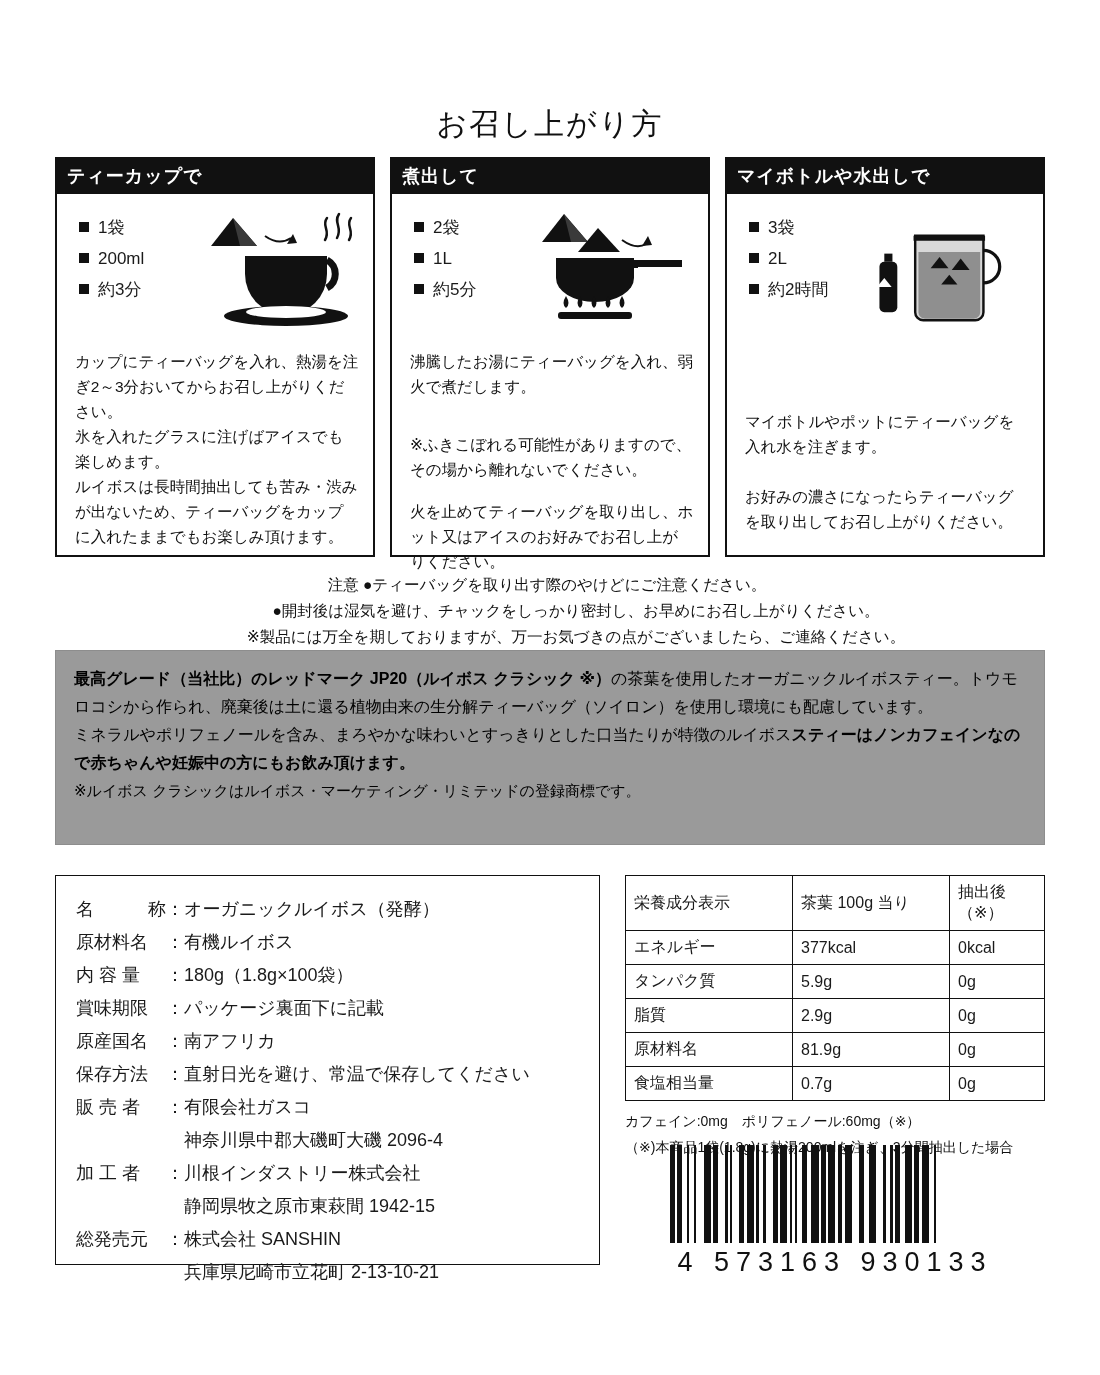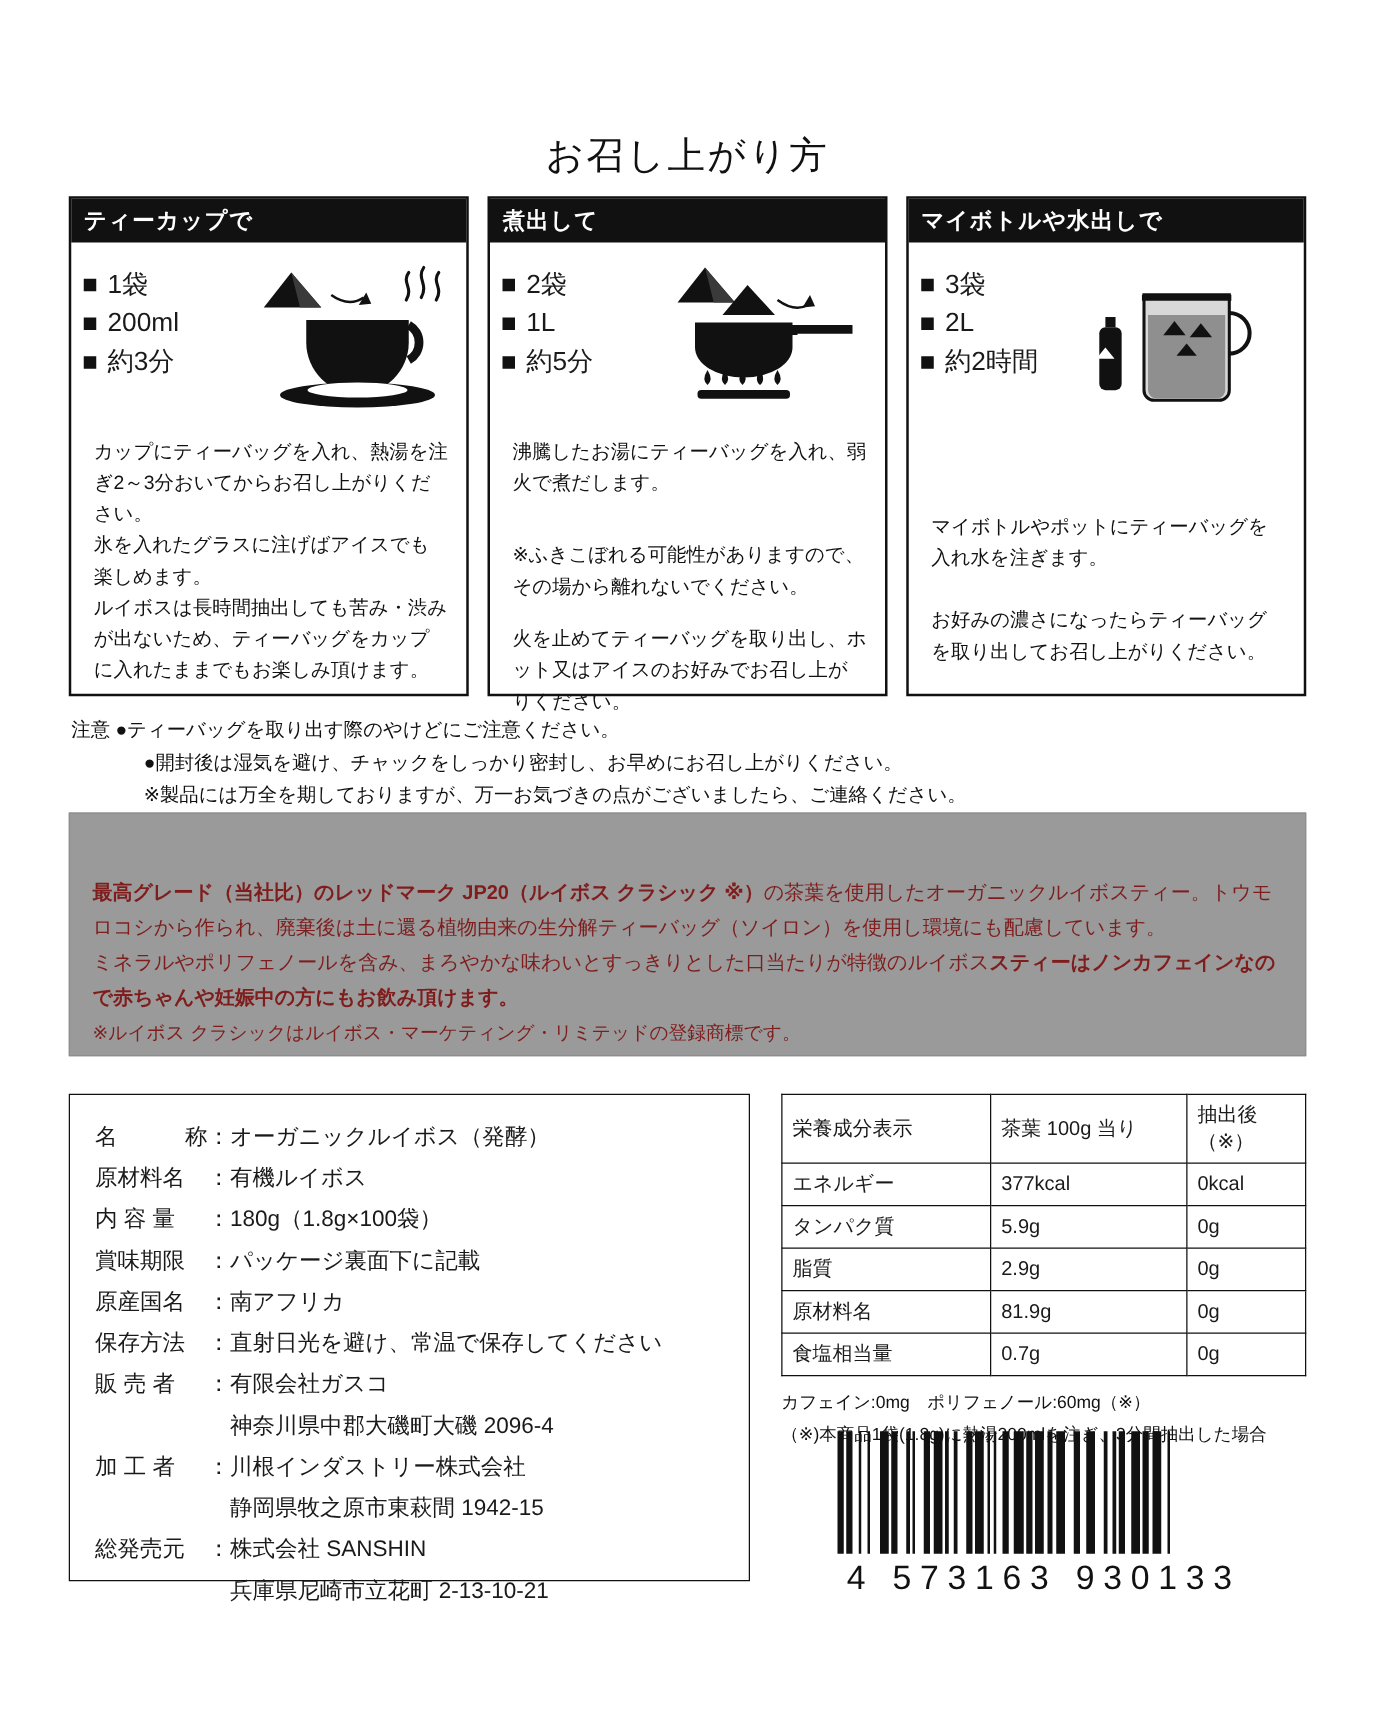--- a/index.html
+++ b/index.html
@@ -20,45 +20,45 @@
   }
 
   
   .panels{position:absolute;left:55px;top:157px;width:990px;height:400px;display:flex;gap:15px;}
   .panel{width:320px;border:2px solid #111;box-sizing:border-box;background:#fff;position:relative;}
   .panel-head{
     background:#111;color:#fff;font-size:18px;font-weight:bold;
     padding:5px 10px 6px 10px;letter-spacing:1px;
   }
   .panel-body{position:relative;height:352px;}
-  .bullets{position:absolute;left:10px;top:18px;font-size:21px;line-height:31px;}
+  .bullets{position:absolute;left:22px;top:18px;font-size:17px;line-height:31px;}
   .bullets div{white-space:nowrap;}
   .sq{display:inline-block;width:10px;height:10px;background:#111;margin-right:9px;vertical-align:1px;}
   .art{position:absolute;right:6px;top:6px;width:190px;height:130px;}
   .panel-text{position:absolute;left:18px;right:14px;font-size:15.5px;line-height:25px;color:#111;}
   .p1t1{top:155px;}
   .p1t2{top:230px;}
   .p1t3{top:280px;}
   .p2t1{top:155px;}
   .p2t2{top:238px;}
   .p2t3{top:305px;}
   .p3t1{top:215px;}
   .p3t2{top:290px;}
 
   
   .notes{position:absolute;left:57px;top:572px;width:980px;font-size:15.5px;line-height:26px;color:#111;}
-  .notes .nline{display:block;}
+  .notes .nline{display:block;text-align:center;}
   .notes .ind2{padding-left:58px;text-indent:0;}
 
   
   .greybox{
     position:absolute;left:55px;top:650px;width:990px;height:195px;
     background:#9a9a9a;border:1px solid #8d8d8d;box-sizing:border-box;
   }
-  .greybox .inner{padding:14px 18px 0 18px;font-size:16px;line-height:28px;color:#7f1d1d;margin-top:36px;}
+  .greybox .inner{padding:14px 18px 0 18px;font-size:16px;line-height:28px;color:#000000;}
   .greybox b{font-weight:bold;}
   .greybox .small{font-size:15px;}
 
   
   .infobox{
     position:absolute;left:55px;top:875px;width:545px;height:390px;
     border:1.5px solid #111;box-sizing:border-box;background:#fff;
   }
   .infobox table{border-collapse:collapse;margin:16px 0 0 20px;font-size:18px;}
   .infobox td{vertical-align:top;padding:3.5px 0;line-height:26px;}

